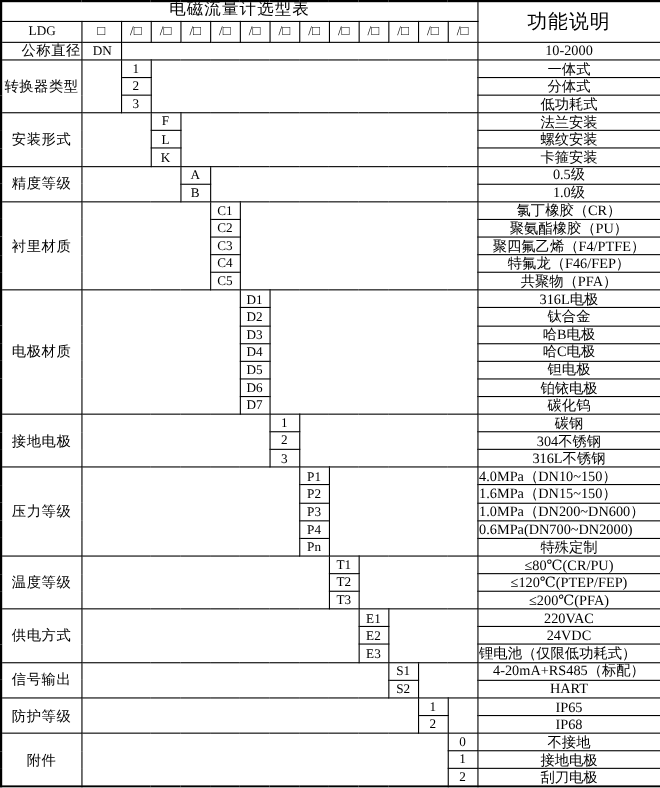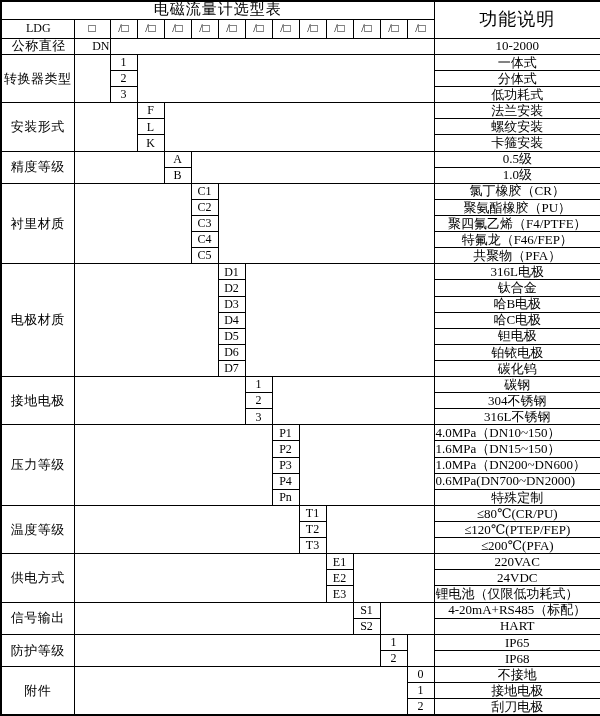--- a/index.html
+++ b/index.html
@@ -24,23 +24,23 @@
     white-space:nowrap;
   }
   tr.hdr-title{height:18px;}
   tr.hdr-model{height:19px;}
   tr.datarow{height:16px;}
   td.title{font-size:15px;letter-spacing:1px;}
   td.funchdr{font-size:18px;letter-spacing:1px;}
   td.model-prefix{text-align:left;padding-left:24px;font-size:12px;}
   td.model-box{font-size:12px;}
   td.lbl{font-size:13px;letter-spacing:0.5px;}
-  td.lbl.left{text-align:center;padding-left:2px;}
+  td.lbl.left{text-align:right;padding-left:2px;}
   td.code{font-size:12px;}
-  td.code.left{text-align:right;padding-left:2px;}
+  td.code.left{text-align:center;padding-left:2px;}
   td.func{font-size:13px;}
   td.func.left{text-align:left;padding-left:1px;}
   td.gap{border:1px solid #000;}
 </style>
 </head>
 <body>
 
 <div id="wrap">
 <table>
   <colgroup>

